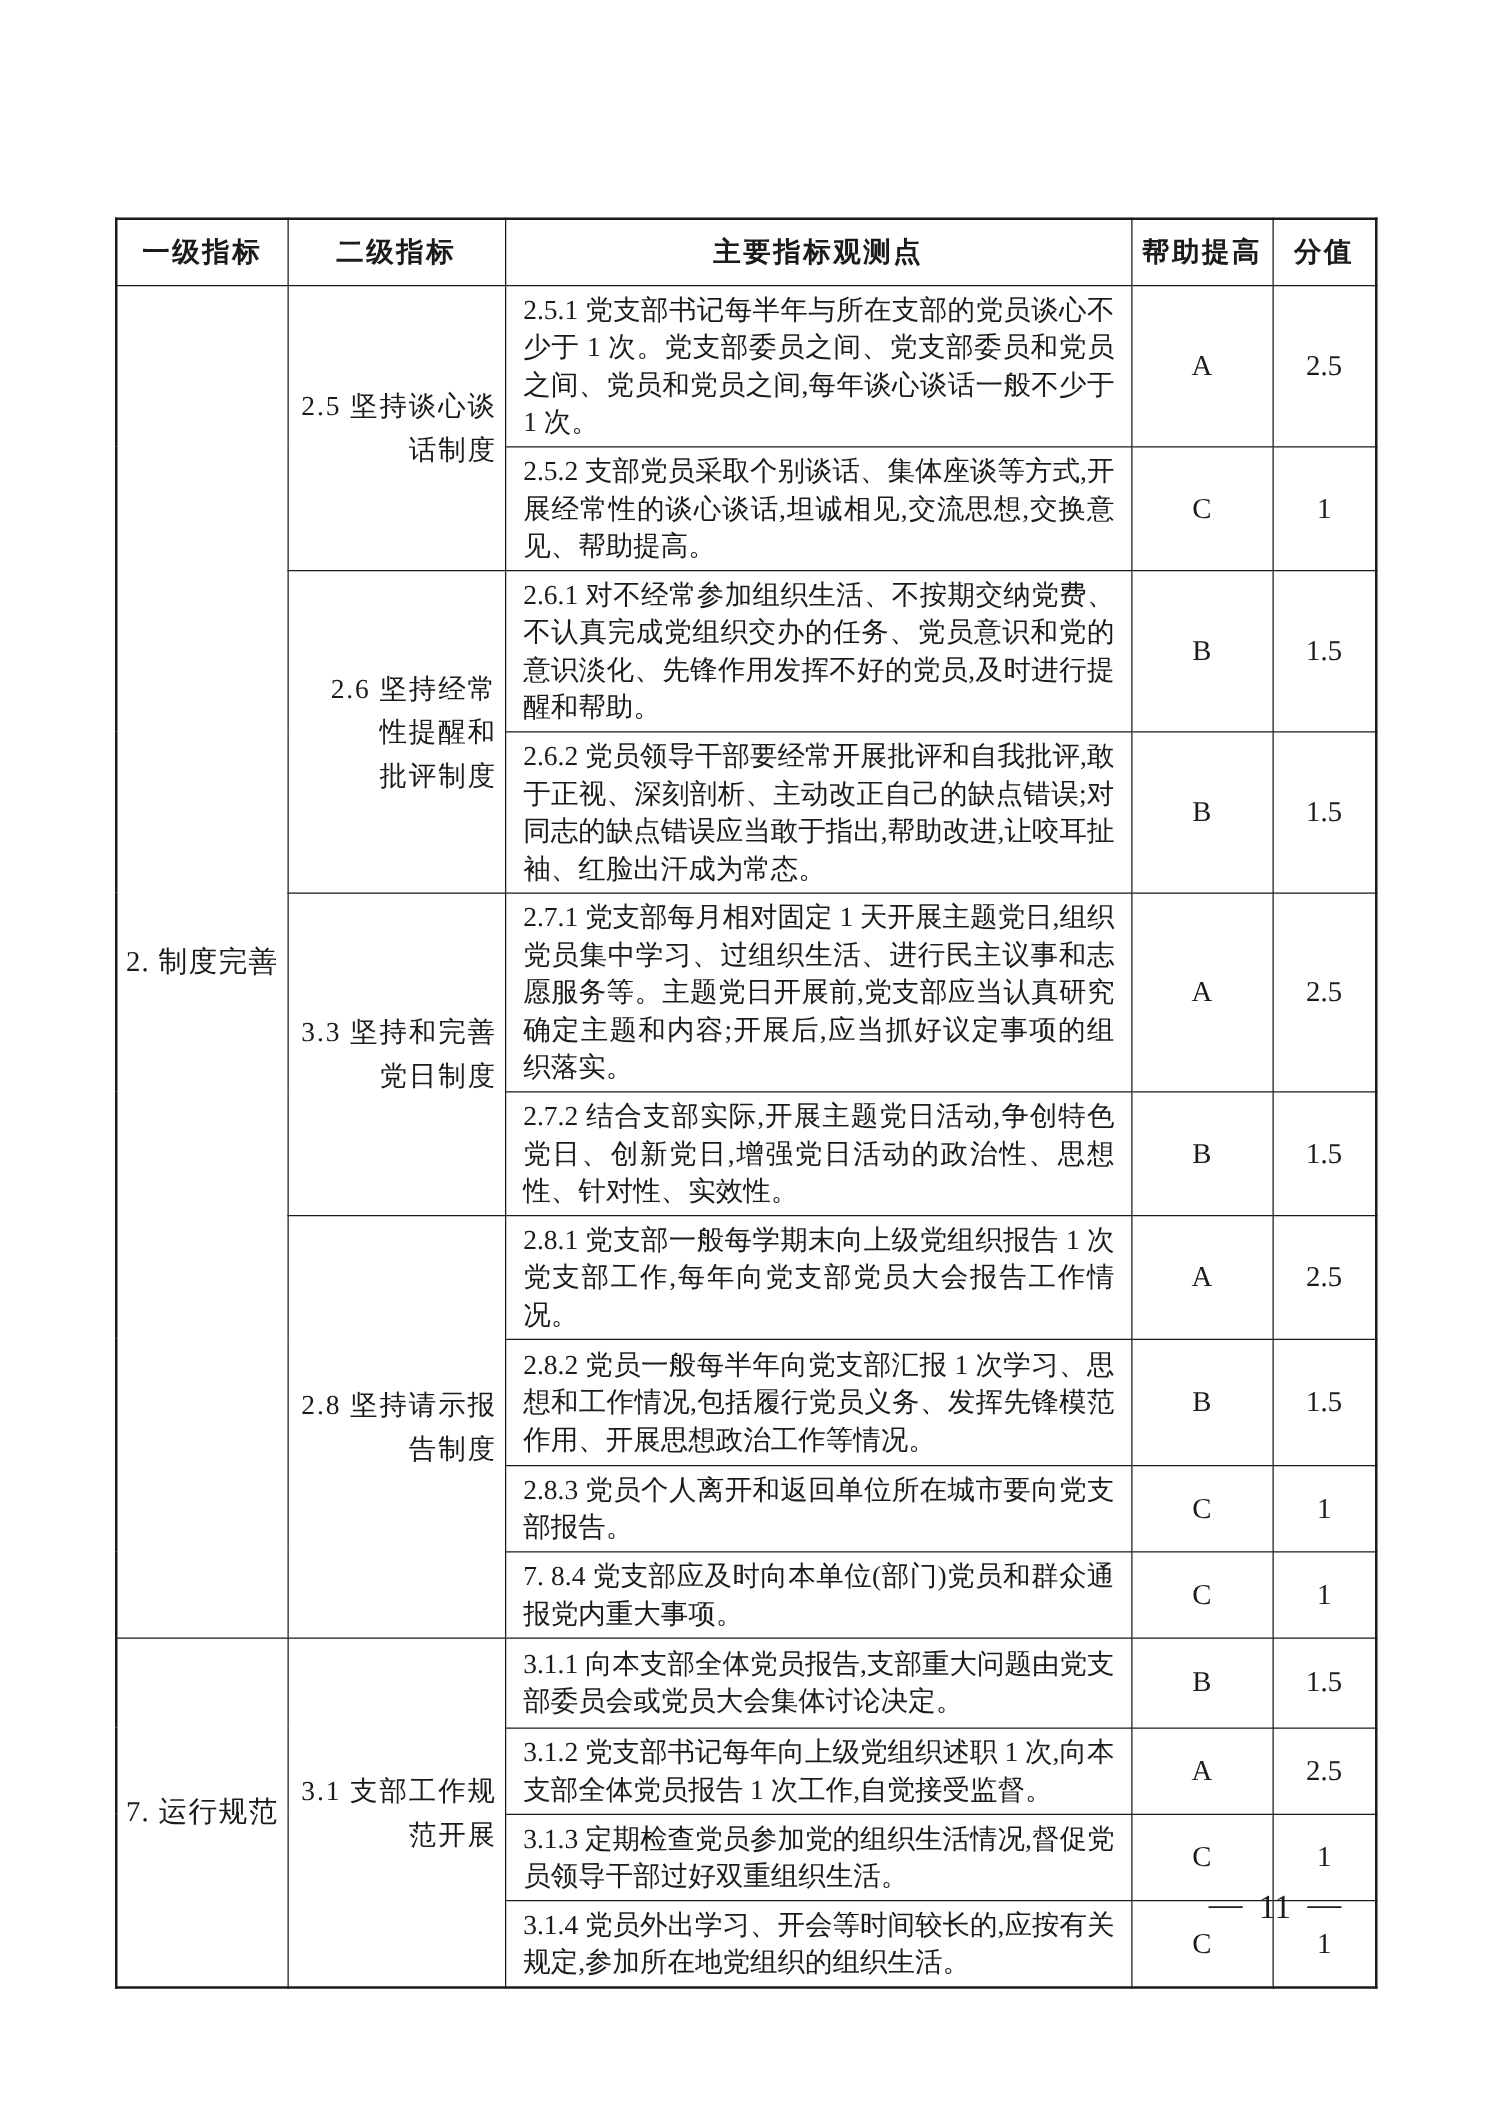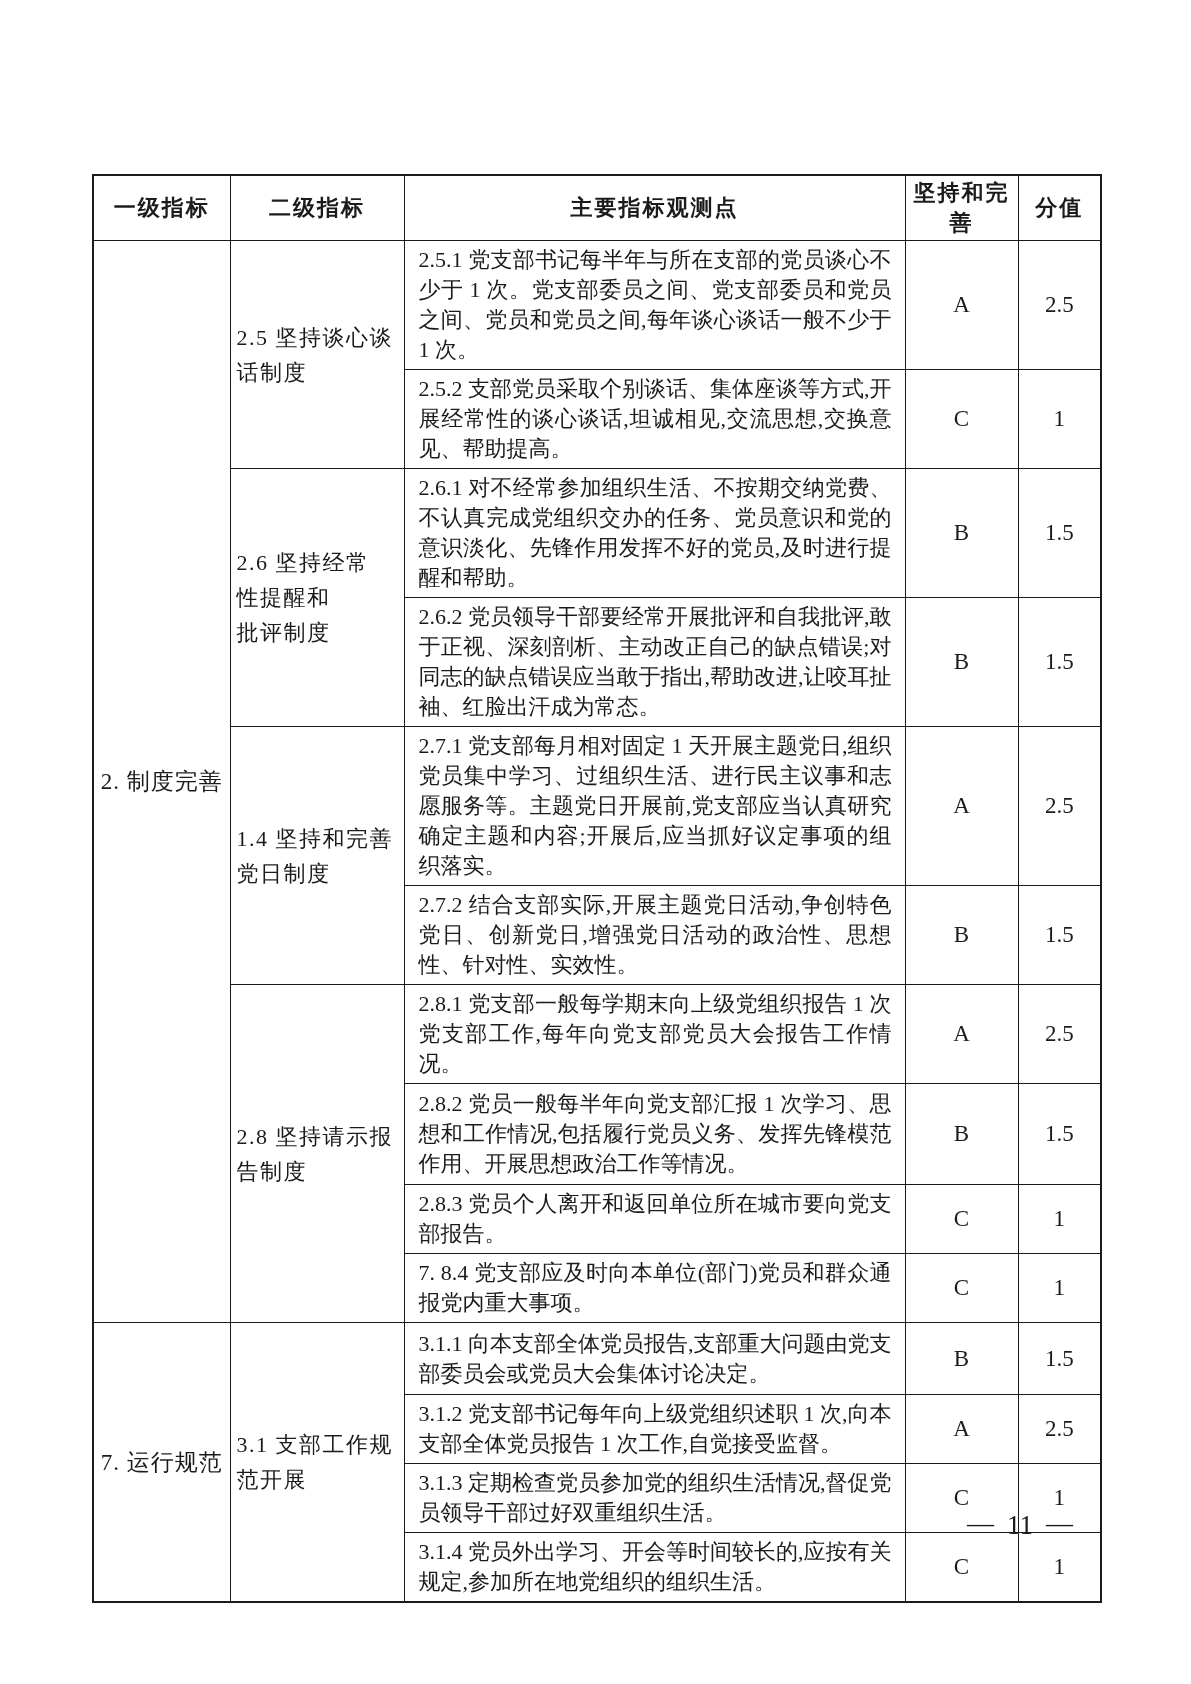--- a/index.html
+++ b/index.html
@@ -33,21 +33,21 @@
   }
   td.level1{
     font-size:23px;
     letter-spacing:1px;
     text-align:center;
     padding:16px 4px;
   }
   td.level2{
     font-size:22px;
     letter-spacing:1.5px;
-    text-align:left;
+    text-align:right;
     line-height:35px;
     white-space:pre-line;
     padding:0 6px;
   }
   td.obs{
     font-size:22px;
     line-height:30px;
     text-align:justify;
     padding:4px 13px 4px 14px;
   }
@@ -82,21 +82,21 @@
       <col style="width:174px">
       <col style="width:501px">
       <col style="width:113px">
       <col style="width:83px">
     </colgroup>
     <thead>
       <tr style="height:53px">
         <th>一级指标</th>
         <th>二级指标</th>
         <th>主要指标观测点</th>
-        <th>坚持和完善</th>
+        <th>帮助提高</th>
         <th>分值</th>
       </tr>
     </thead>
     <tbody>
       <tr style="height:95px">
         <td class="level1" rowspan="10">2. 制度完善</td>
         <td class="level2" rowspan="2">2.5 坚持谈心谈
 话制度</td>
         <td class="obs">2.5.1 党支部书记每半年与所在支部的党员谈心不少于 1 次。党支部委员之间、党支部委员和党员之间、党员和党员之间,每年谈心谈话一般不少于 1 次。</td>
         <td class="type">A</td>
@@ -114,21 +114,21 @@
         <td class="obs">2.6.1 对不经常参加组织生活、不按期交纳党费、不认真完成党组织交办的任务、党员意识和党的意识淡化、先锋作用发挥不好的党员,及时进行提醒和帮助。</td>
         <td class="type">B</td>
         <td class="score">1.5</td>
       </tr>
       <tr style="height:125px">
         <td class="obs">2.6.2 党员领导干部要经常开展批评和自我批评,敢于正视、深刻剖析、主动改正自己的缺点错误;对同志的缺点错误应当敢于指出,帮助改进,让咬耳扯袖、红脸出汗成为常态。</td>
         <td class="type">B</td>
         <td class="score">1.5</td>
       </tr>
       <tr style="height:146px">
-        <td class="level2" rowspan="2">1.4 坚持和完善
+        <td class="level2" rowspan="2">3.3 坚持和完善
 党日制度</td>
         <td class="obs">2.7.1 党支部每月相对固定 1 天开展主题党日,组织党员集中学习、过组织生活、进行民主议事和志愿服务等。主题党日开展前,党支部应当认真研究确定主题和内容;开展后,应当抓好议定事项的组织落实。</td>
         <td class="type">A</td>
         <td class="score">2.5</td>
       </tr>
       <tr style="height:93px">
         <td class="obs">2.7.2 结合支部实际,开展主题党日活动,争创特色党日、创新党日,增强党日活动的政治性、思想性、针对性、实效性。</td>
         <td class="type">B</td>
         <td class="score">1.5</td>
       </tr>

